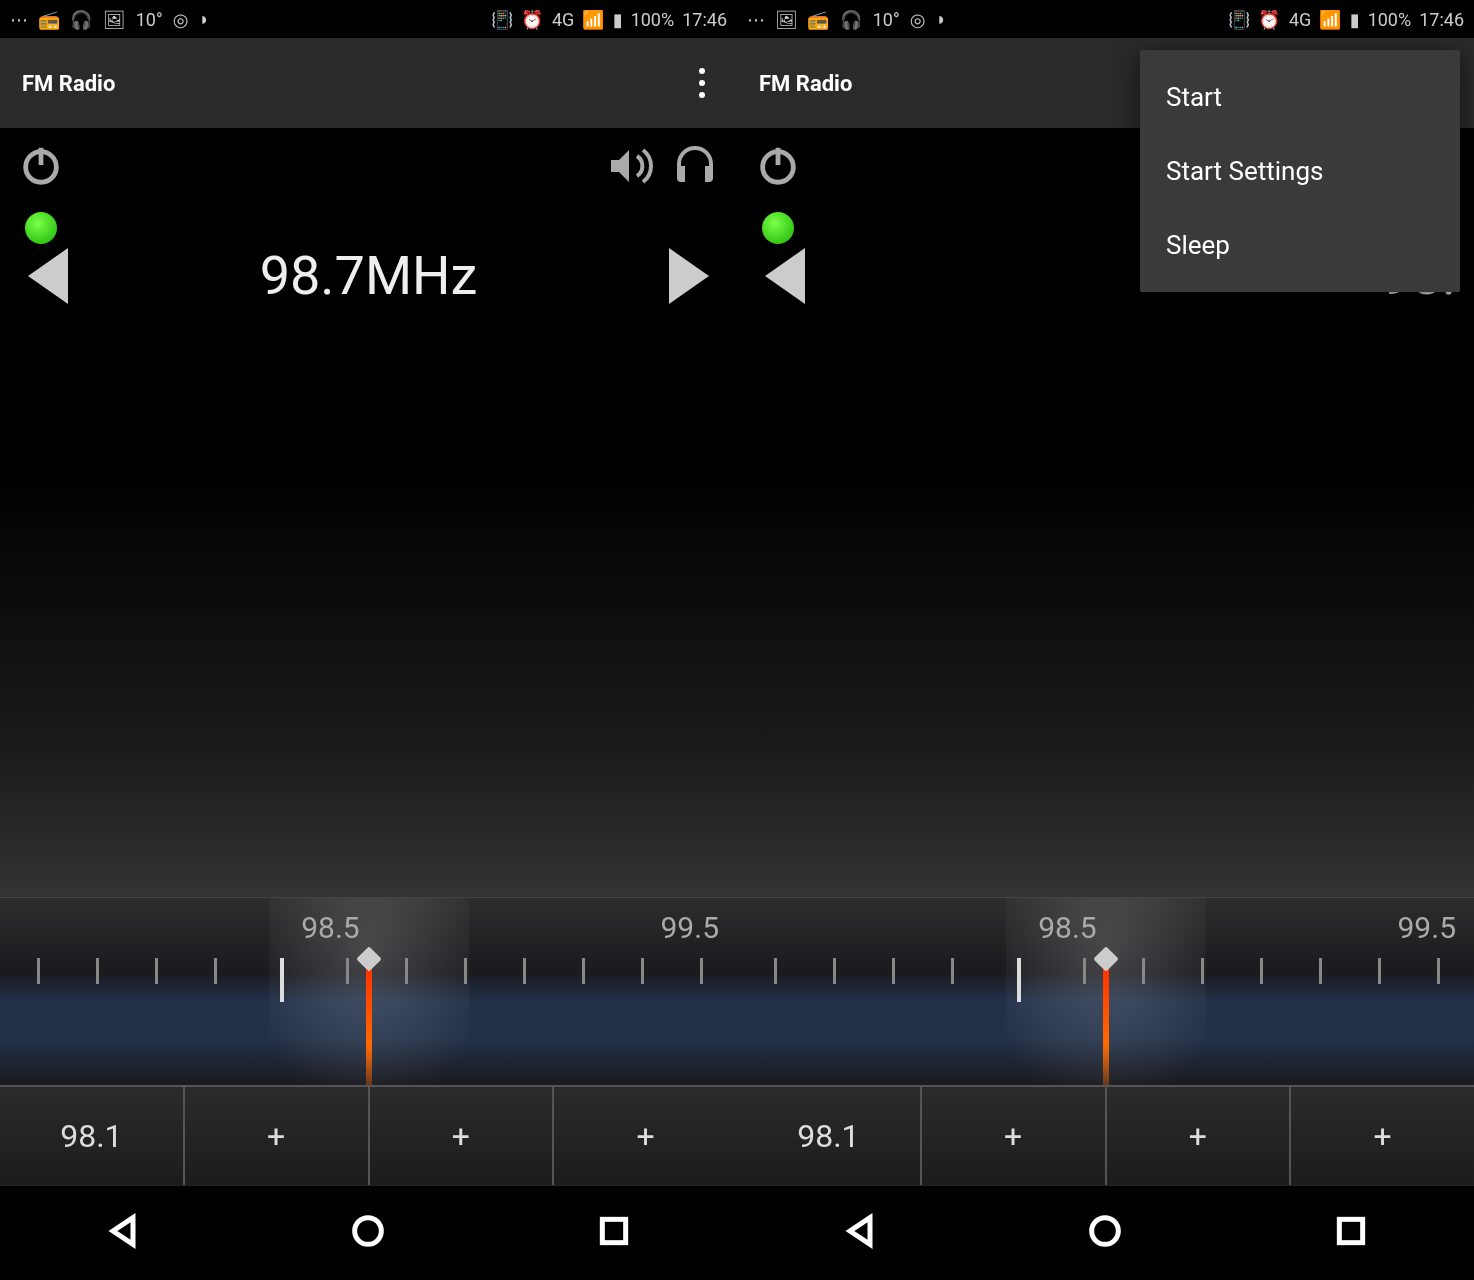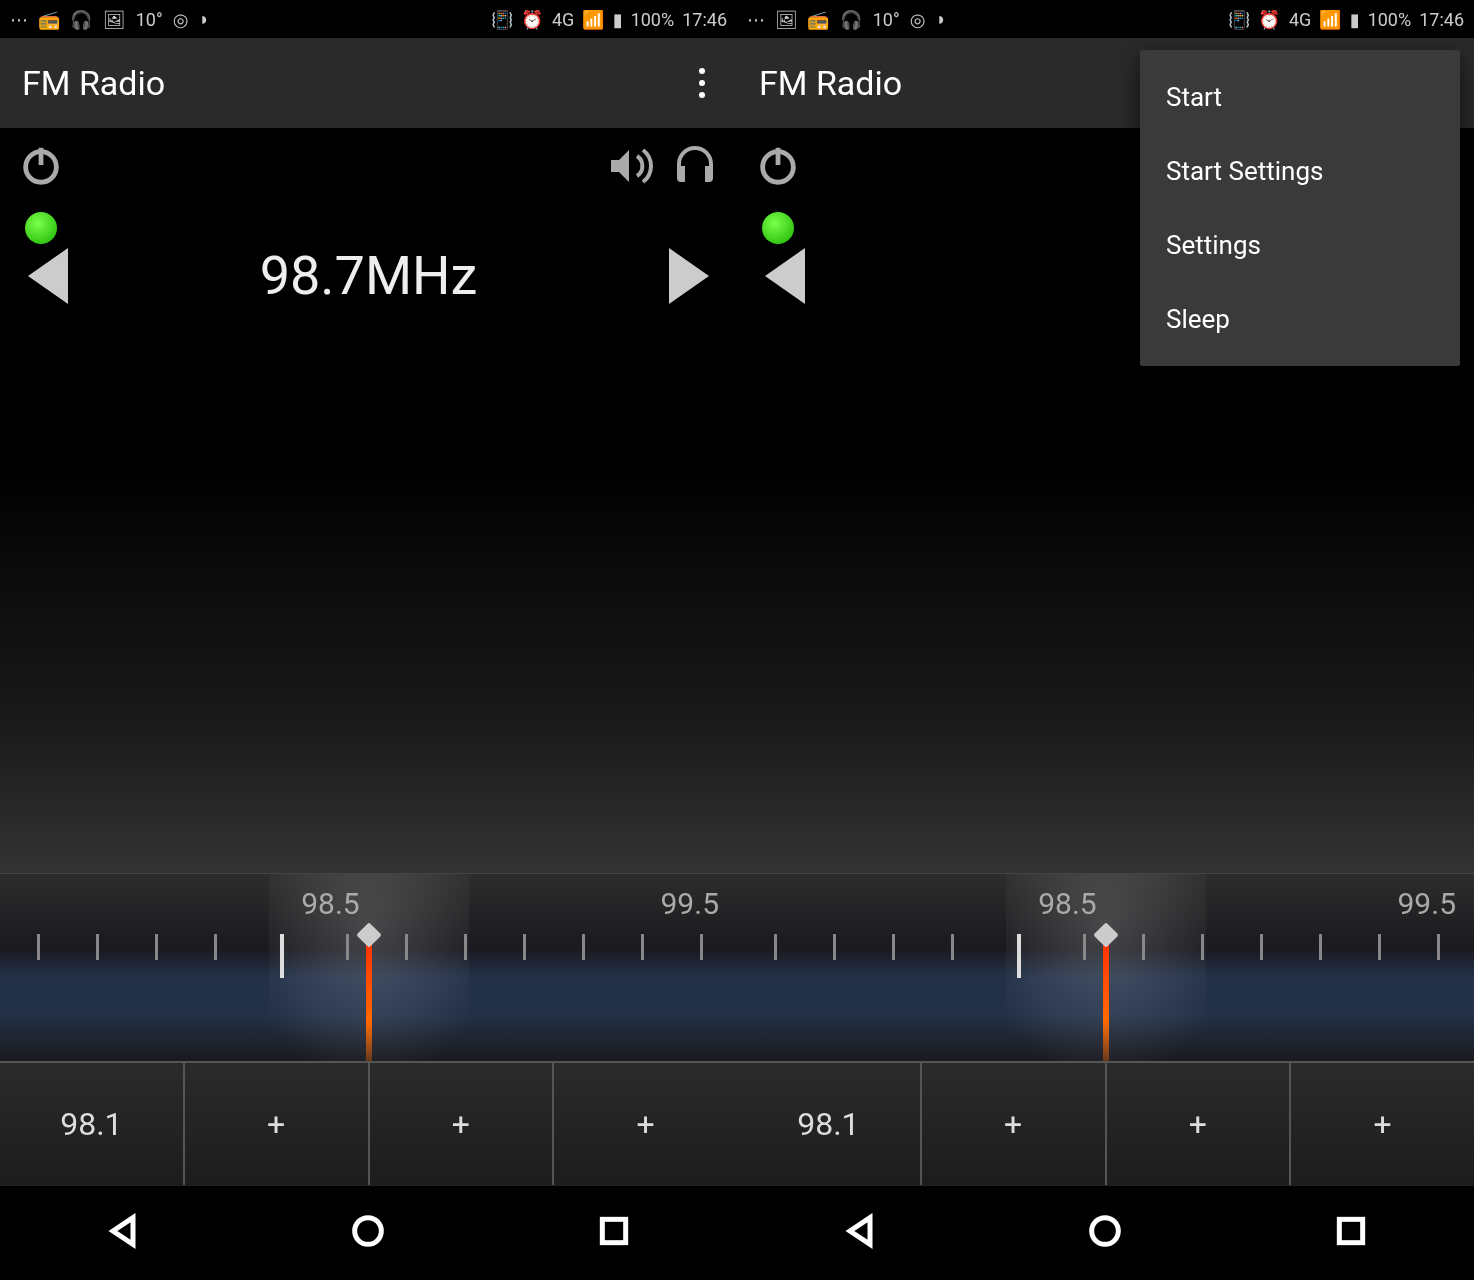--- a/index.html
+++ b/index.html
@@ -54,22 +54,22 @@
 
 .app-bar {
   height: 90px;
   background: #2a2a2a;
   display: flex;
   align-items: center;
   padding: 0 22px;
   color: #fff;
 }
 .app-title {
-  font-size: 34px;
-  font-weight: 400;
+  font-size: 22px;
+  font-weight: 700;
 }
 .app-menu {
   margin-left: auto;
   padding: 10px;
   color: #fff;
 }
 .dots { display: flex; flex-direction: column; gap: 6px; }
 .dots span { width: 6px; height: 6px; border-radius: 50%; background: #fff; }
 
 
@@ -171,21 +171,21 @@
   position: absolute;
   top: -6px; left: -6px;
   width: 18px; height: 18px;
   background: #ccc;
   transform: rotate(45deg);
   border-radius: 2px;
 }
 
 
 .presets {
-  height: 124px;
+  height: 100px;
   display: flex;
   border-top: 2px solid #555;
 }
 .preset {
   flex: 1;
   display: flex;
   align-items: center;
   justify-content: center;
   color: #ddd;
   font-size: 32px;
@@ -424,18 +424,17 @@
             <circle cx="12" cy="12" r="8"></circle>
           </svg></div>
       <div class="nav-icon"><svg viewBox="0 0 24 24">
             <rect x="5" y="5" width="14" height="14"></rect>
           </svg></div>
     </div>
 
     <div class="popup">
       <div class="popup-item">Start</div>
       <div class="popup-item">Start Settings</div>
-      <div class="popup-item">Settings</div>
       <div class="popup-item">Sleep</div>
     </div>
   </div>
 
 </div>
 
 </body></html>

